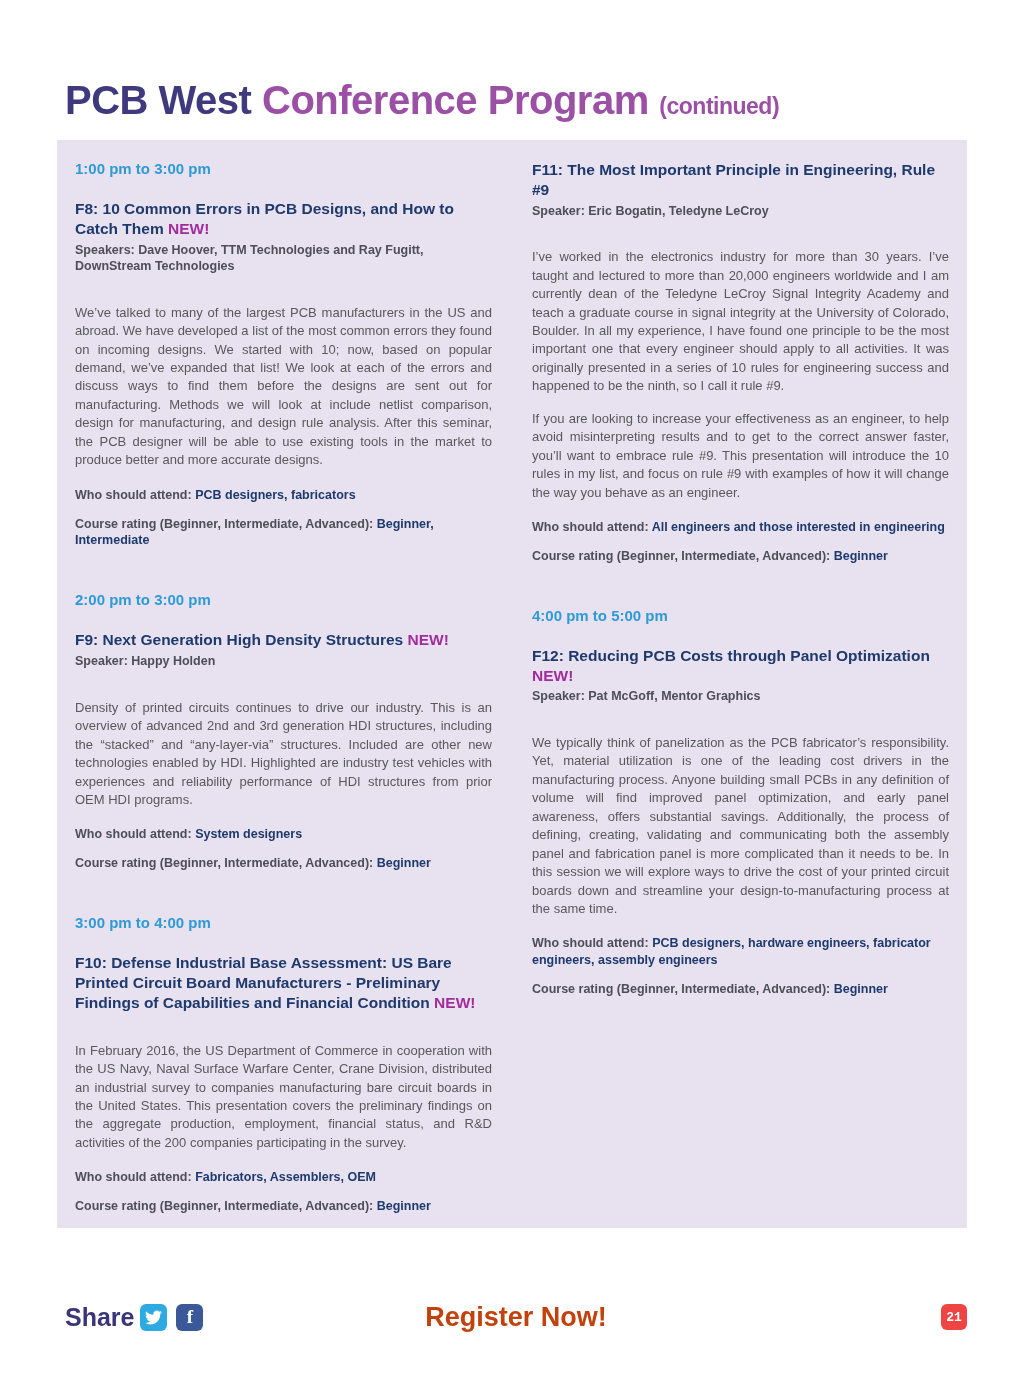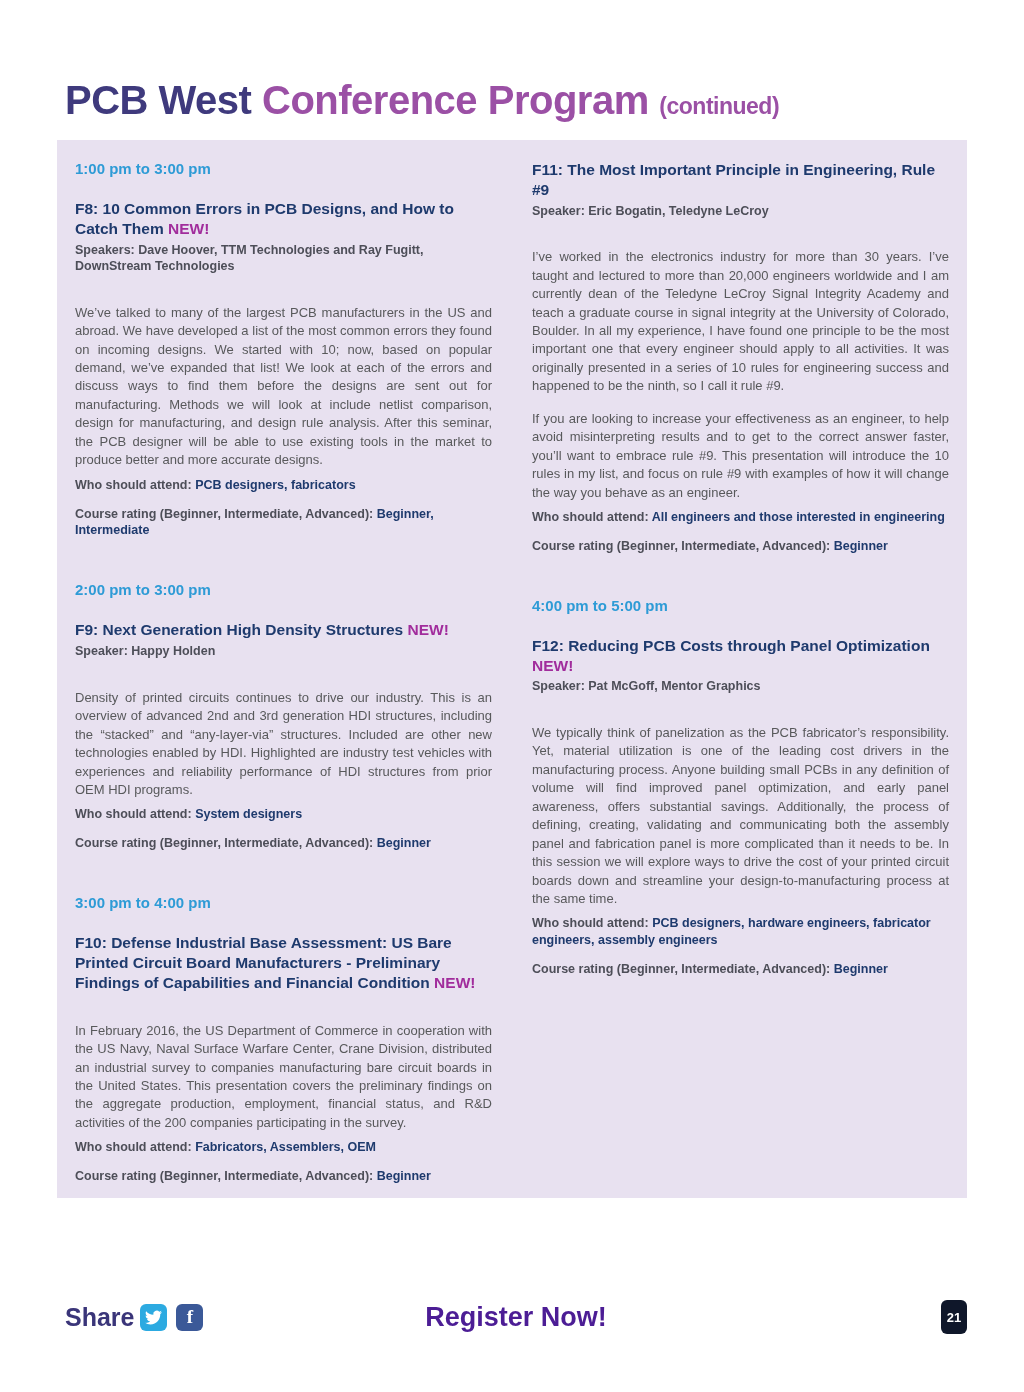--- a/index.html
+++ b/index.html
@@ -34,21 +34,21 @@
   .session { }
   .session-title { color:#1e3a6d; font-size:15.5px; font-weight:bold; line-height:1.28; margin-top:22px; }
   .col > .session:first-child .session-title { margin-top:6px; }
   .new-flag { color:#a12c9c; }
 
   .speaker { color:#4d4e58; font-size:12.5px; font-weight:bold; line-height:1.32; margin-top:3px; }
   .body-text { color:#58595b; font-size:13px; line-height:1.42; text-align:justify; margin-top:29px; }
   .body-text + .body-text { margin-top:14px; }
 
   .meta { font-size:12.5px; font-weight:bold; line-height:1.35; }
-  .meta-who { margin-top:7px; }
+  .meta-who { margin-top:17px; }
   .meta-rating { margin-top:12px; }
   .meta-label { color:#4d4e58; }
   .meta-value { color:#1e3a6d; }
 
   .footer {
     position:absolute;
     left:65px; right:57px; top:1300px;
     height:34px;
     display:flex;
     align-items:center;
@@ -56,32 +56,33 @@
   .share-label { color:#3a3579; font-size:25px; font-weight:bold; margin-right:6px; }
   .icon-tile {
     width:27px; height:27px; border-radius:6px;
     display:flex; align-items:center; justify-content:center;
     margin-right:9px; cursor:pointer; flex:0 0 auto;
   }
   .twitter { background:#2caae1; }
   .facebook { background:#3b5998; color:#ffffff; font-weight:bold; font-size:19px; font-family:"Liberation Serif",serif; }
   .register {
     position:absolute; left:0; right:0;
-    text-align:center; color:#4c1d95;
+    text-align:center; color:#c2410c;
     font-size:27px; font-weight:bold;
     pointer-events:none;
   }
   .register span { pointer-events:auto; cursor:pointer; }
   .page-badge {
     margin-left:auto;
-    width:26px; height:34px; border-radius:6px;
-    background:#0f172a; color:#ffffff;
+    width:26px; height:26px; border-radius:6px;
+    background:#ef4444; color:#ffffff;
     font-size:13px; font-weight:bold;
     display:flex; align-items:center; justify-content:center;
     z-index:1;
+    font-family:Liberation Mono, monospace;
   }
 </style>
 </head>
 <body>
 
 <header class="page-header">
   <h1 class="page-title"><span class="t-main">PCB West</span>
     <span class="t-accent">Conference Program</span>
     <span class="t-note">(continued)</span></h1>
 </header>

